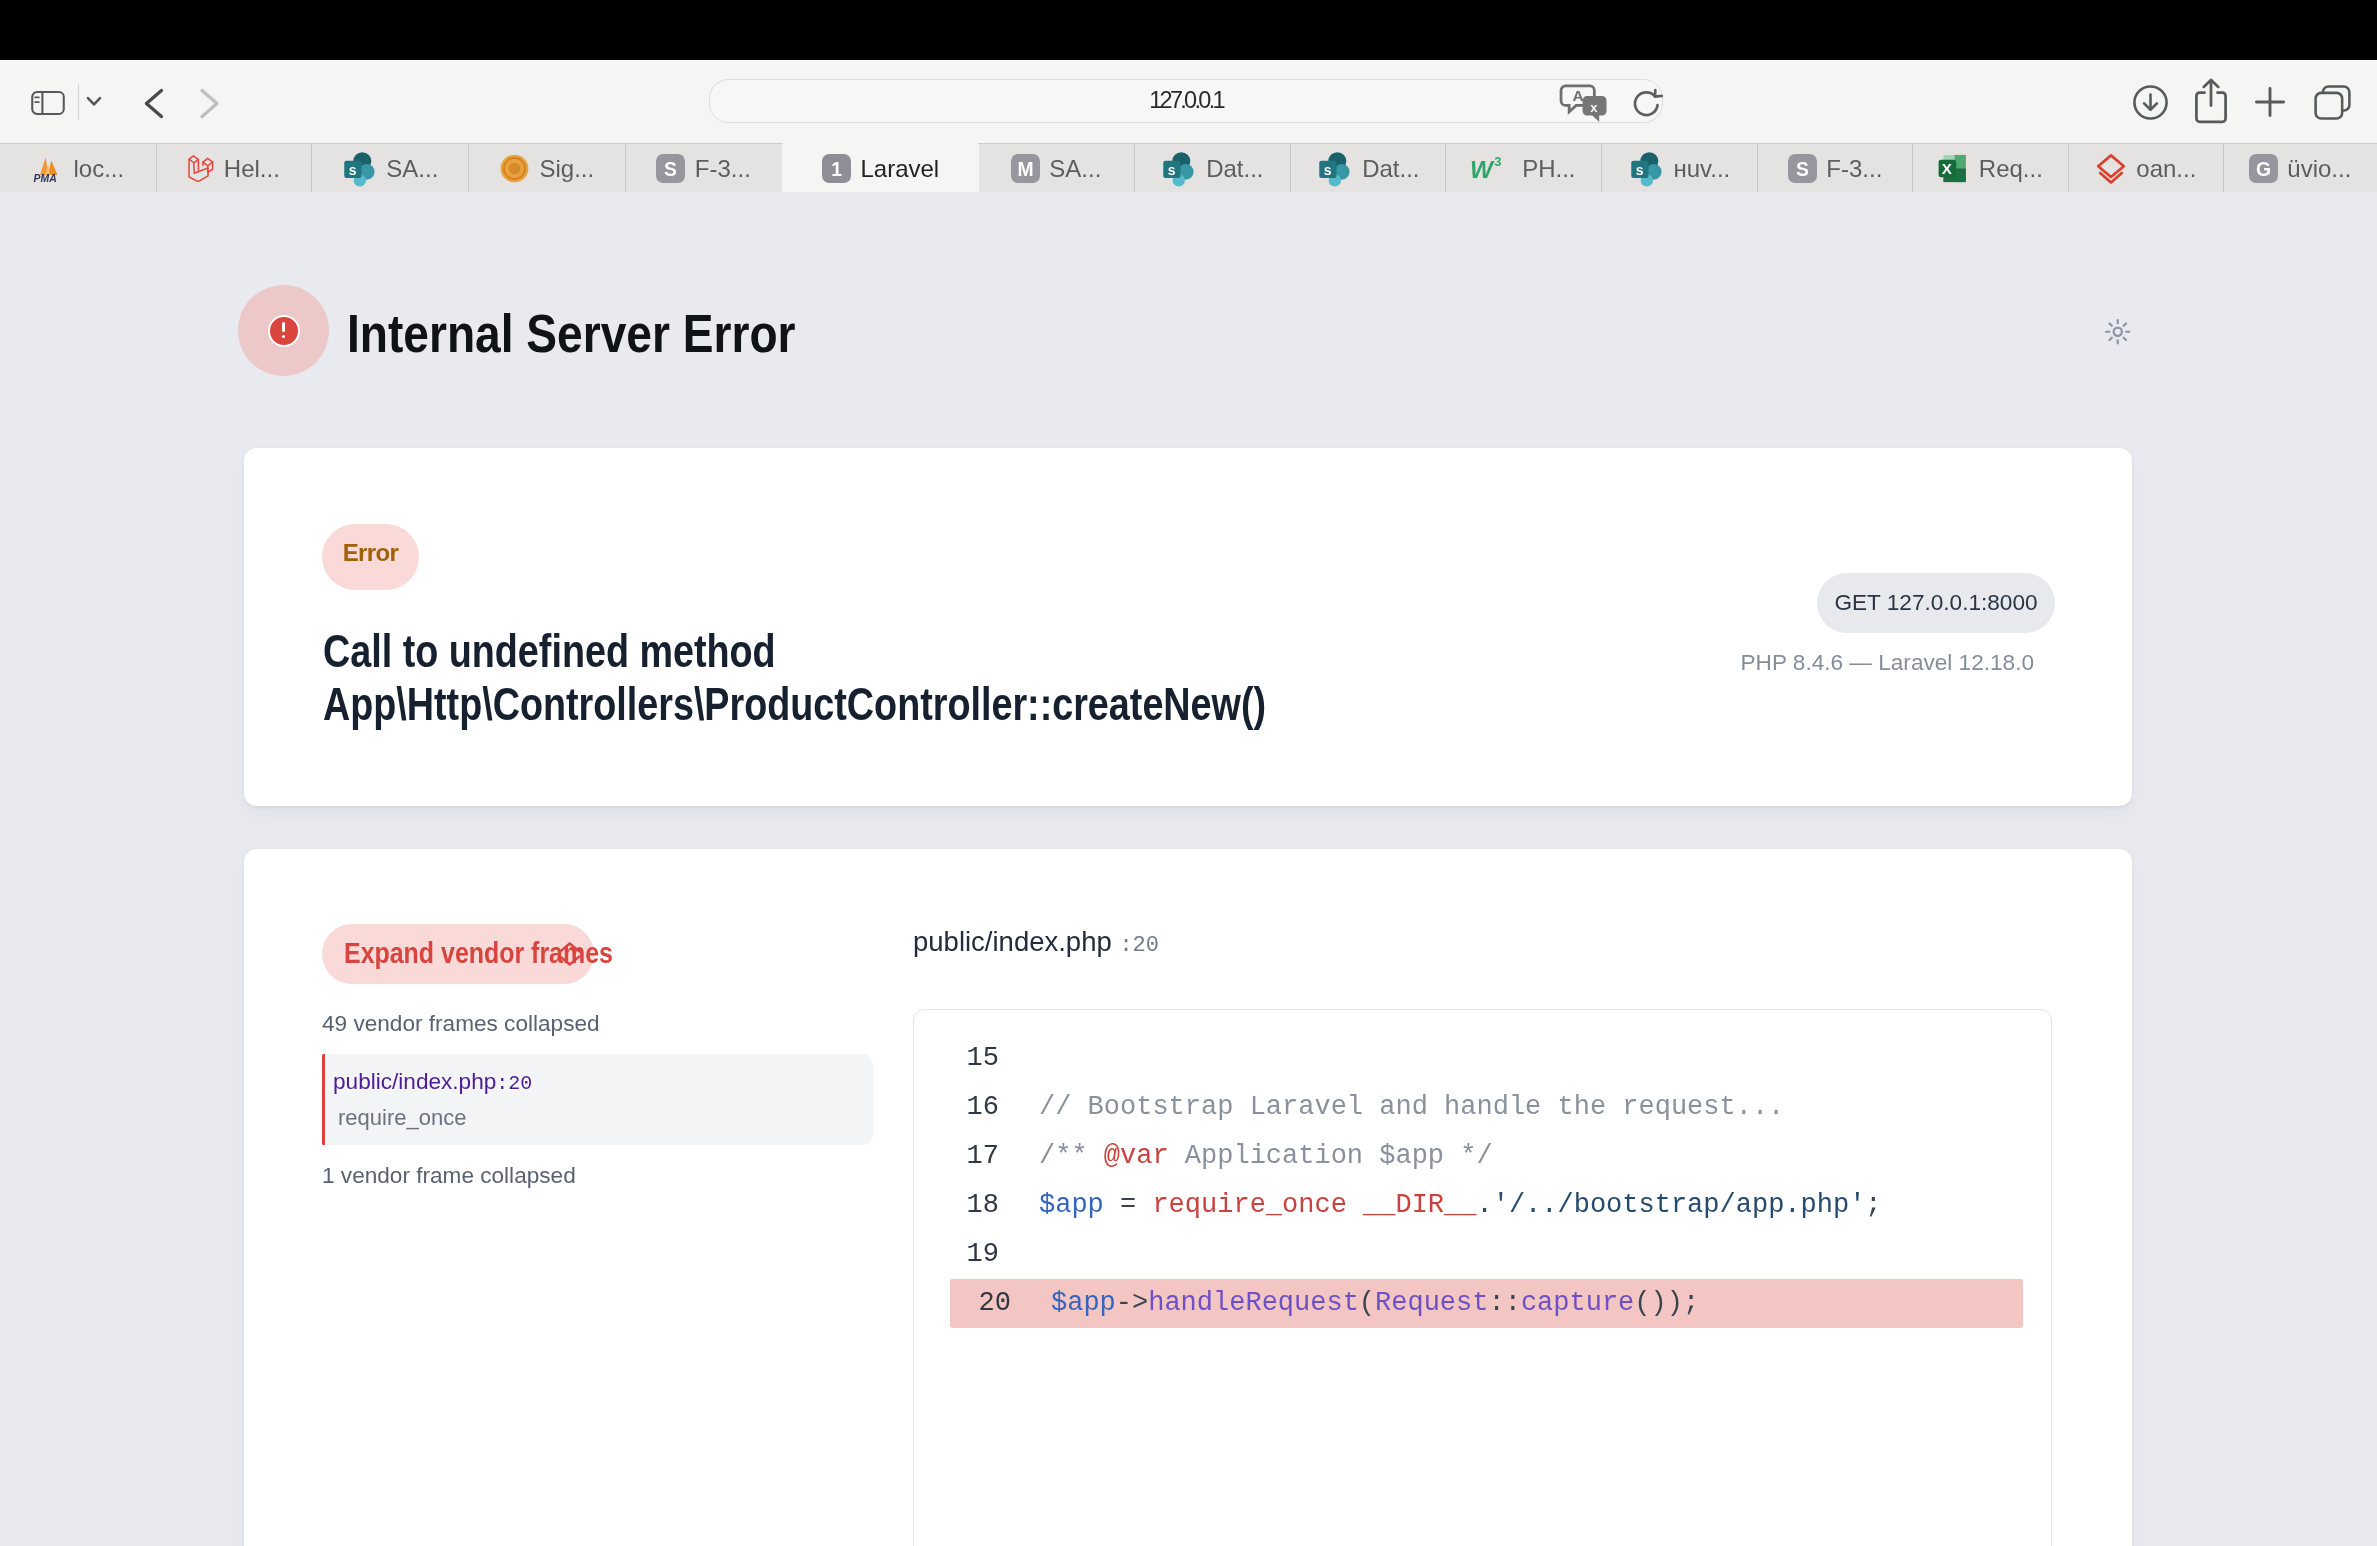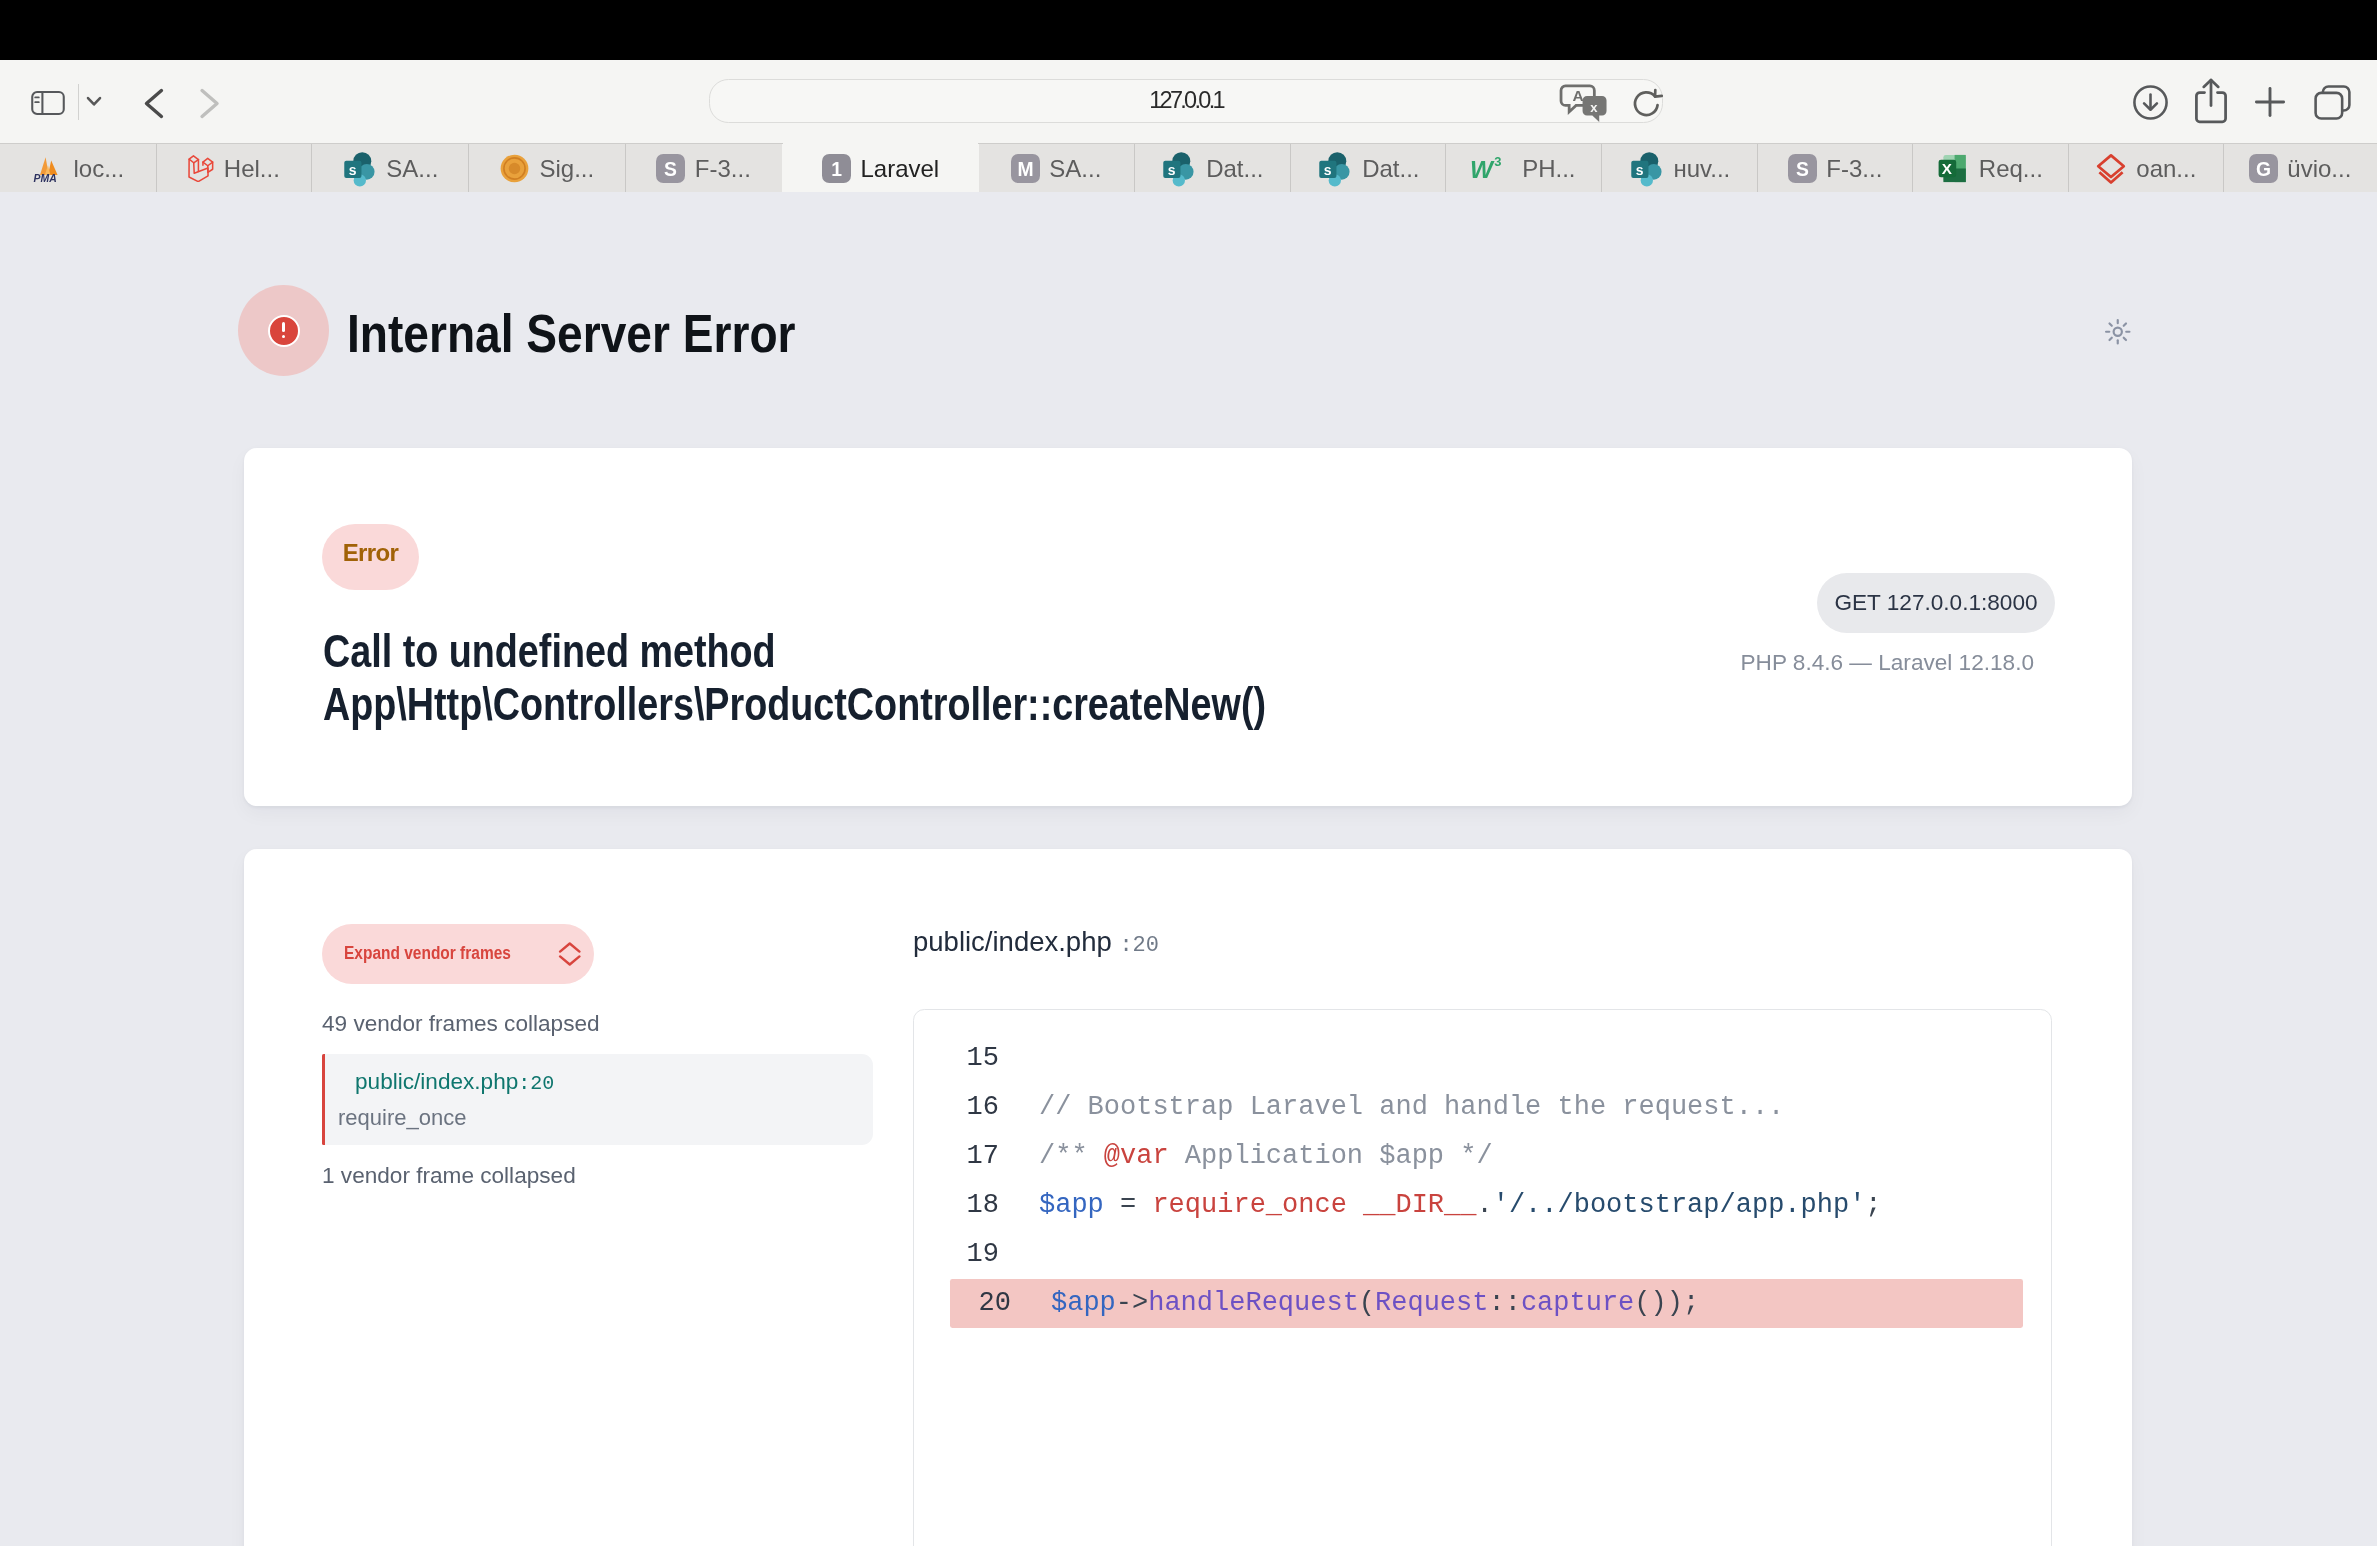--- a/index.html
+++ b/index.html
@@ -25,25 +25,25 @@
 
   .card { position:absolute; left:244px; width:1888px; background:#fff; border-radius:13px; box-shadow:0 1.6px 3.2px rgba(25,35,60,0.05), 0 8px 19.4px rgba(25,35,60,0.04); }
   .card1 { top:256px; height:358px; }
   .card2 { top:657px; height:1084px; }
 
   .badge { position:absolute; left:78px; top:76px; width:97px; height:66px; border-radius:33px; background:#fad9d9; color:#a16207; font-weight:700; font-size:24px; letter-spacing:-0.6px; line-height:57px; text-align:center; }
   .title { position:absolute; left:79px; top:177px; font-size:46px; line-height:53px; font-weight:700; color:#16202e; transform:scaleX(0.82); transform-origin:left; white-space:nowrap; }
   .chip { position:absolute; right:77px; top:125px; width:238px; height:60px; border-radius:30px; background:#e8e9ec; color:#2b3445; font-size:22.6px; line-height:60px; text-align:center; }
   .phpver { position:absolute; right:98px; top:202px; font-size:22.6px; color:#868d9a; white-space:nowrap;margin-left:36px; }
 
-  .expand { position:absolute; left:78px; top:75px; width:272px; height:60px; border-radius:30px; background:#fad9d9; color:#d8453e; font-weight:700; font-size:18px; }
+  .expand { position:absolute; left:78px; top:75px; width:272px; height:60px; border-radius:30px; background:#fad9d9; color:#d8453e; font-weight:700; font-size:29px; }
   .expand span { position:absolute; left:22px; top:0; line-height:58px; transform:scaleX(0.86); transform-origin:left; white-space:nowrap; }
   .t49 { position:absolute; left:78px; top:162px; font-size:22.6px; color:#5a6270; }
   .frame { position:absolute; left:78px; top:205px; width:551px; height:91px; background:#f3f4f6; border-left:3.2px solid #d8453e; border-radius:1.6px 11.3px 11.3px 1.6px; }
-  .frame .ft { position:absolute; left:30px; top:14.6px; font-size:22.6px; color:#0f766e; }
+  .frame .ft { position:absolute; left:8px; top:14.6px; font-size:22.6px; color:#4c1d95; }
   .frame .ft .mono { font-family:"Liberation Mono", monospace; font-size:20px; }
   .frame .fs { position:absolute; left:13px; top:51px; font-size:22px; color:#6b7380; }
   .t1 { position:absolute; left:78px; top:314px; font-size:22.6px; color:#5a6270; }
 
   .codehead { position:absolute; left:669px; top:77px; font-size:27.5px; color:#222c3c; }
   .codehead .mono { font-family:"Liberation Mono", monospace; font-size:22px; color:#707a88; }
   .codebox { position:absolute; left:669px; top:160px; width:1139px; height:923px; border:0.8px solid #e3e5e8; border-radius:11.3px; background:#fff; overflow:hidden; }
   .code { position:absolute; left:0px; top:24px; width:100%; font-family:"Liberation Mono", monospace; font-size:27px; line-height:49px; }
   .cl { padding-left:24px; height:49px; white-space:pre; }
   .cl .num { display:inline-block; width:61px; text-align:right; color:#2f3744; }

